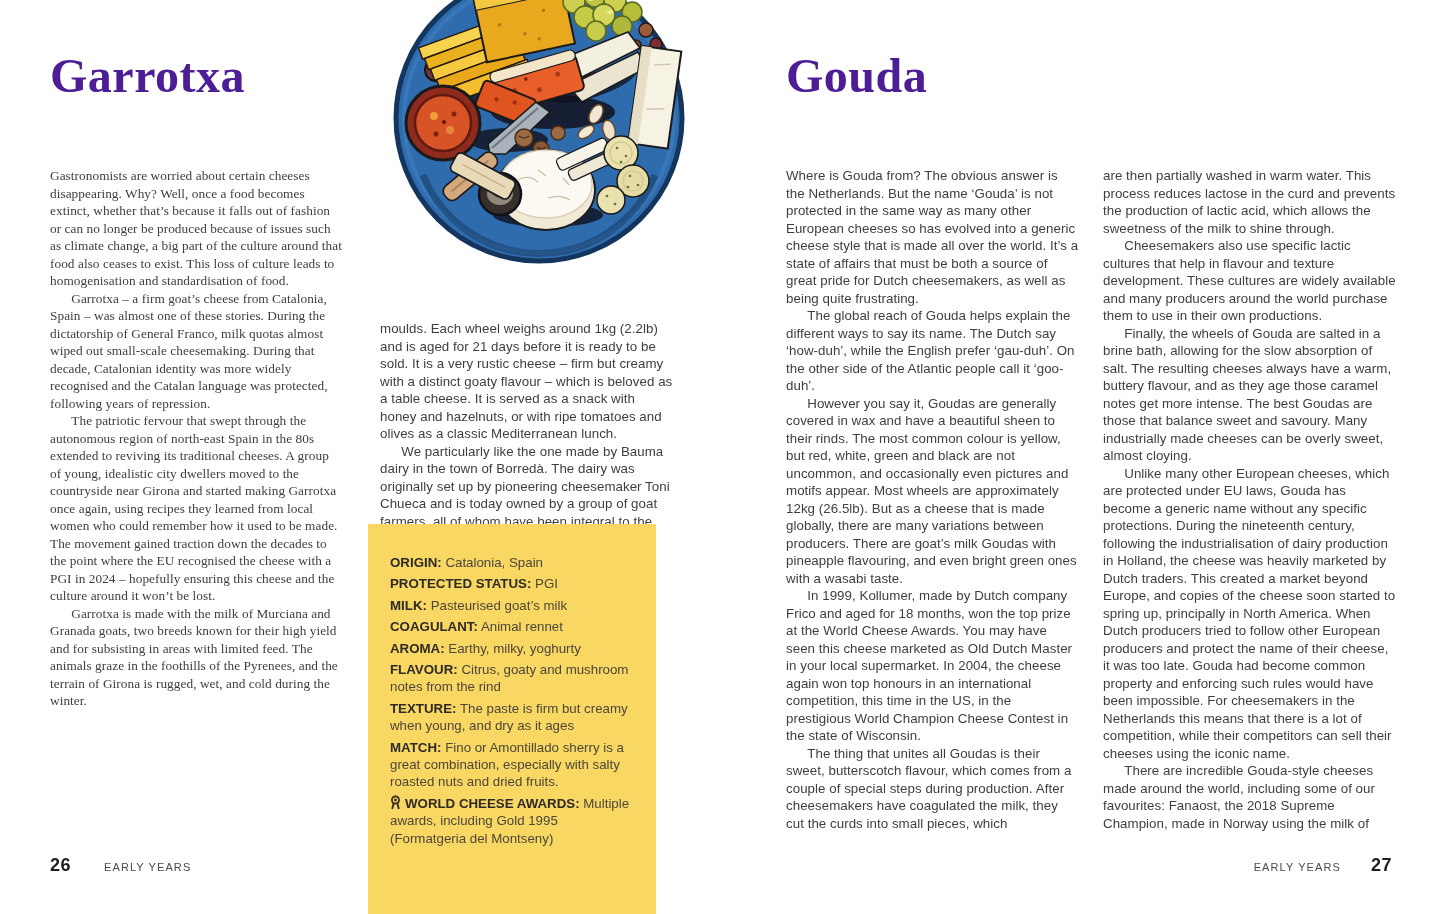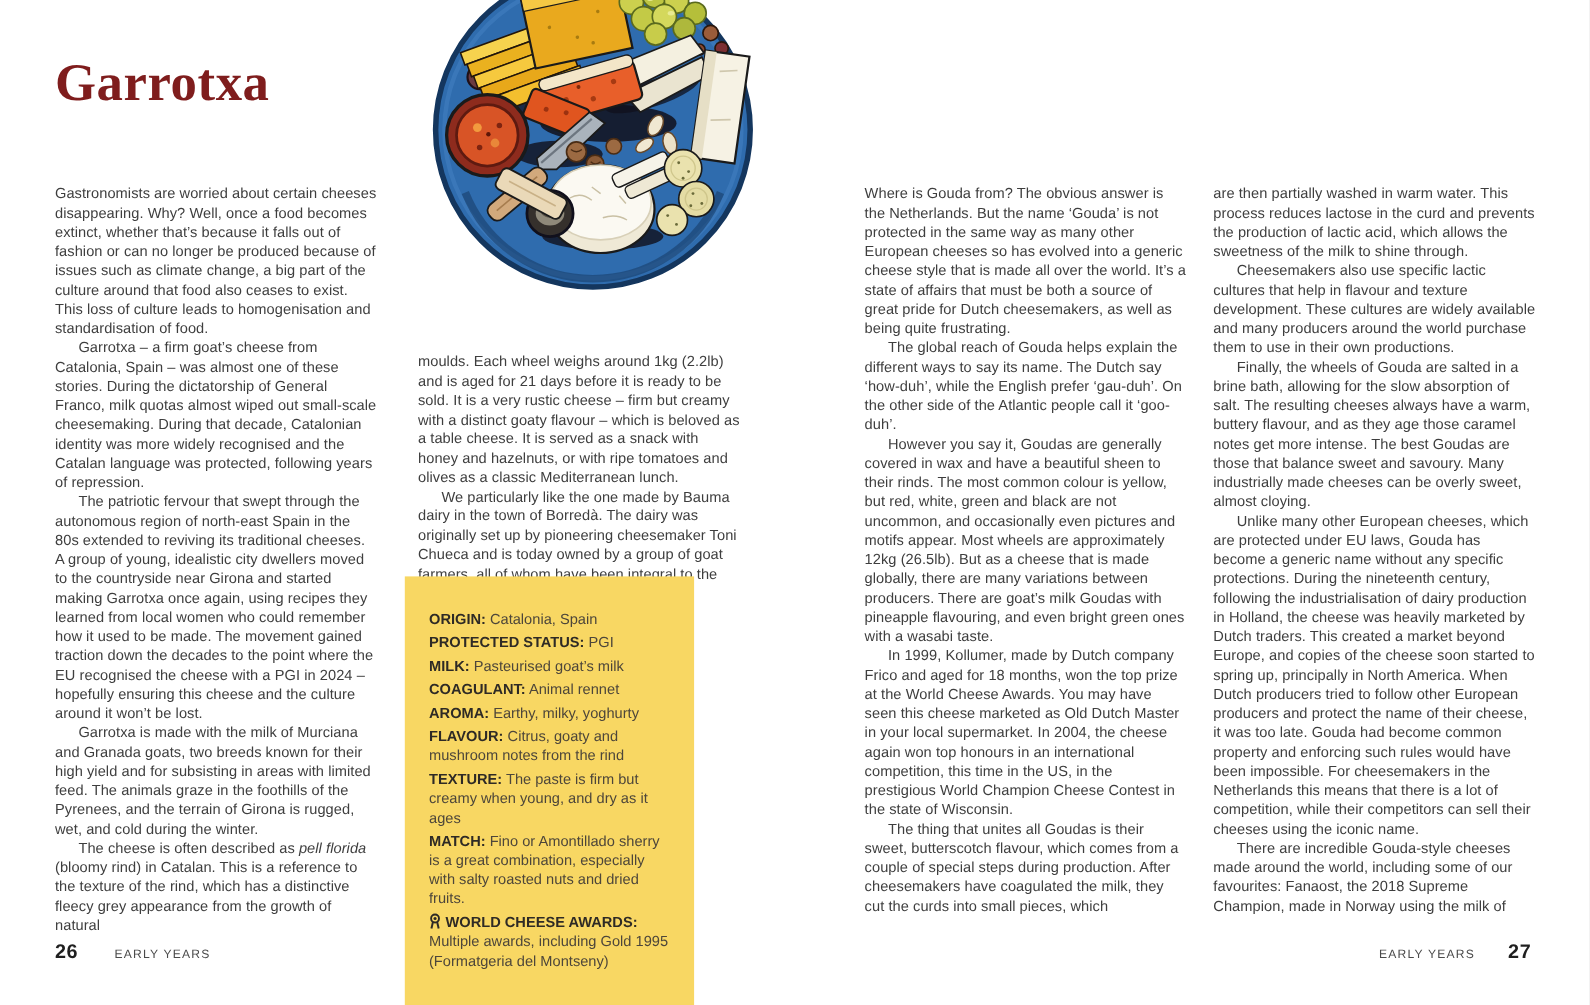--- a/index.html
+++ b/index.html
@@ -9,21 +9,21 @@
     background:#ffffff;
     overflow:hidden;
     font-family:"Liberation Sans", sans-serif;
   }
   .title{
     position:absolute;
     font-family:"Liberation Serif", serif;
     font-weight:bold;
     font-size:48px;
     letter-spacing:0.5px;
-    color:#7f1d1d;
+    color:#4c1d95;
     line-height:1;
   }
   .col{
     position:absolute;
     width:293px;
     font-size:13.3px;
     line-height:17.5px;
     color:#3e3e3e;
     letter-spacing:0.05px;
   }
@@ -38,21 +38,21 @@
     background:#c7c7c7;
     color:#3c3c3c;
     font-size:8px;font-weight:bold;
     text-align:left;line-height:17px;
     letter-spacing:0.4px;
     vertical-align:-3px;
   }
   .infobox{
     position:absolute;
     left:368px;top:524px;
-    width:263px;height:390px;
+    width:288px;height:390px;
     background:#f8d763;
     box-sizing:border-box;
     padding:30px 22px 0 22px;
     font-size:13.3px;
     line-height:17.4px;
   }
   .infobox .field{margin:0 0 4px 0;}
   .infobox .lbl{font-weight:bold;color:#2e2a25;}
   .infobox .val{color:#4d463a;}
   .award{margin-top:11px;}
@@ -75,26 +75,25 @@
     width:302px;height:278px;
   }
 </style>
 </head>
 <body>
 
 <div class="spread">
 
   <div class="title" style="left:50px;top:52px;">Garrotxa</div>
 
-  <div class="col" style="left:50px;top:167px;">
+  <div class="col" style="left:50px;top:167px;font-family:Liberation Serif, serif;">
     <p class="noindent">Gastronomists are worried about certain cheeses disappearing. Why? Well, once a food becomes extinct, whether that’s because it falls out of fashion or can no longer be produced because of issues such as climate change, a big part of the culture around that food also ceases to exist. This loss of culture leads to homogenisation and standardisation of food.</p>
     <p>Garrotxa – a firm goat’s cheese from Catalonia, Spain – was almost one of these stories. During the dictatorship of General Franco, milk quotas almost wiped out small-scale cheesemaking. During that decade, Catalonian identity was more widely recognised and the Catalan language was protected, following years of repression.</p>
     <p>The patriotic fervour that swept through the autonomous region of north-east Spain in the 80s extended to reviving its traditional cheeses. A group of young, idealistic city dwellers moved to the countryside near Girona and started making Garrotxa once again, using recipes they learned from local women who could remember how it used to be made. The movement gained traction down the decades to the point where the EU recognised the cheese with a PGI in 2024 – hopefully ensuring this cheese and the culture around it won’t be lost.</p>
     <p>Garrotxa is made with the milk of Murciana and Granada goats, two breeds known for their high yield and for subsisting in areas with limited feed. The animals graze in the foothills of the Pyrenees, and the terrain of Girona is rugged, wet, and cold during the winter.</p>
-    <p><span>The cheese is often described as </span><span class="italic">pell florida</span><span> (bloomy rind) in Catalan. This is a reference to the texture of the rind, which has a distinctive fleecy grey appearance from the growth of natural</span></p>
   </div>
 
   <svg class="plate" viewBox="0 0 302 278">
 
     <circle cx="151" cy="128" r="143" fill="#2f6cae"></circle>
     <circle cx="151" cy="128" r="143" fill="none" stroke="#14365e" stroke-width="5"></circle>
     <circle cx="151" cy="128" r="135" fill="none" stroke="#3f7cbd" stroke-width="4" opacity="0.7"></circle>
     <path d="M35,185 A125,125 0 0,0 267,185" stroke="#153a64" stroke-width="7" fill="none" opacity="0.55"></path>
 
     <ellipse cx="165" cy="122" rx="62" ry="17" fill="#10101c" opacity="0.85"></ellipse>
@@ -245,20 +244,21 @@
         <circle cx="5.5" cy="5" r="1.4" fill="#2e2a25"></circle>
         <line x1="3.6" y1="8.2" x2="2.2" y2="14" stroke="#2e2a25" stroke-width="1.8"></line>
         <line x1="7.4" y1="8.2" x2="8.8" y2="14" stroke="#2e2a25" stroke-width="1.8"></line>
       </svg><span class="lbl">WORLD CHEESE AWARDS:</span><span class="val"> Multiple awards, including Gold 1995 (Formatgeria del Montseny)</span></p>
   </div>
 
   <div class="footer footer-left">
     <span class="pn">26</span><span>EARLY YEARS</span>
   </div>
 
+  <div class="title" style="left:786px;top:52px;">Gouda</div>
 
   <div class="col" style="left:786px;top:167px;">
     <p class="noindent">Where is Gouda from? The obvious answer is the Netherlands. But the name ‘Gouda’ is not protected in the same way as many other European cheeses so has evolved into a generic cheese style that is made all over the world. It’s a state of affairs that must be both a source of great pride for Dutch cheesemakers, as well as being quite frustrating.</p>
     <p>The global reach of Gouda helps explain the different ways to say its name. The Dutch say ‘how-duh’, while the English prefer ‘gau-duh’. On the other side of the Atlantic people call it ‘goo-duh’.</p>
     <p>However you say it, Goudas are generally covered in wax and have a beautiful sheen to their rinds. The most common colour is yellow, but red, white, green and black are not uncommon, and occasionally even pictures and motifs appear. Most wheels are approximately 12kg (26.5lb). But as a cheese that is made globally, there are many variations between producers. There are goat’s milk Goudas with pineapple flavouring, and even bright green ones with a wasabi taste.</p>
     <p>In 1999, Kollumer, made by Dutch company Frico and aged for 18 months, won the top prize at the World Cheese Awards. You may have seen this cheese marketed as Old Dutch Master in your local supermarket. In 2004, the cheese again won top honours in an international competition, this time in the US, in the prestigious World Champion Cheese Contest in the state of Wisconsin.</p>
     <p>The thing that unites all Goudas is their sweet, butterscotch flavour, which comes from a couple of special steps during production. After cheesemakers have coagulated the milk, they cut the curds into small pieces, which</p>
   </div>
 
   <div class="col" style="left:1103px;top:167px;">

